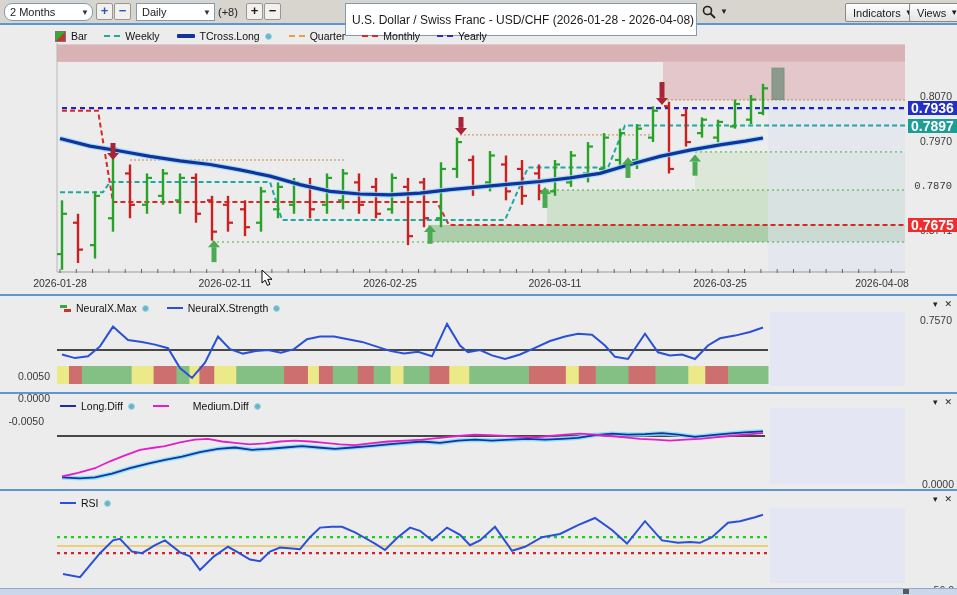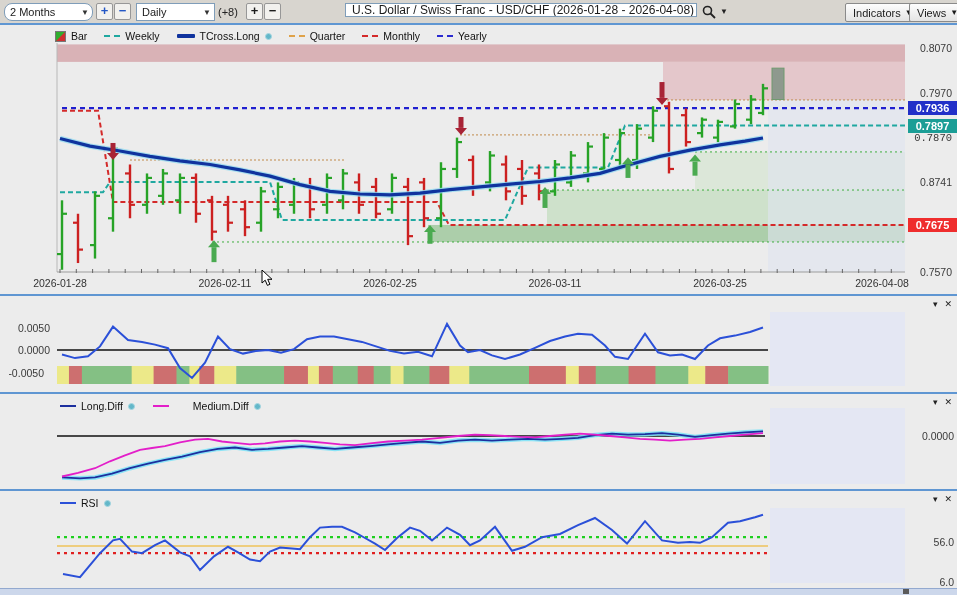--- a/index.html
+++ b/index.html
@@ -11,21 +11,21 @@
   .dd{position:absolute;top:3px;height:18px;background:#fff;border:1px solid #7f9db9;
       display:flex;align-items:center;justify-content:space-between;padding:0 3px 0 5px;
       box-sizing:border-box;font-size:11px;cursor:default;}
   .dd .car{font-size:8px;color:#333;margin-left:4px;}
   .tbtn{position:absolute;top:3px;width:17px;height:17px;background:#f2f1ee;border:1px solid #979797;
         border-radius:2px;text-align:center;line-height:14px;font-weight:bold;font-size:13px;
         box-sizing:border-box;cursor:default;}
   .blue{color:#2457c5;}
   .dark{color:#1c1c1c;}
   #offset-label{position:absolute;left:218px;top:6px;font-size:11px;color:#222;}
-  #symbol-input{position:absolute;left:345px;top:3px;width:352px;height:14px;border:1px solid #7f9db9;
+  #symbol-input{position:absolute;left:345px;top:3px;width:352px;height:33px;border:1px solid #7f9db9;
         background:#fff;font-size:12px;padding:0 6px;display:flex;align-items:center;white-space:nowrap;
         overflow:hidden;box-sizing:border-box;}
   #search-icon{position:absolute;left:702px;top:5px;}
   #search-caret{position:absolute;left:720px;top:7px;font-size:8px;color:#222;}
   .menu-btn{position:absolute;top:3px;height:19px;border:1px solid #8a8a8a;border-radius:2px;
         background:linear-gradient(#fdfdfd,#e4e4e4);display:flex;align-items:center;gap:4px;
         padding:0 7px;font-size:11px;box-sizing:border-box;cursor:default;}
   .menu-btn .car{font-size:8px;}
   
   #main-legend{position:absolute;left:55px;top:29px;display:flex;gap:17px;align-items:center;height:14px;}
@@ -36,22 +36,22 @@
   .ic-solid{width:18px;height:4px;background:#10339e;border-radius:1px;}
   .ic-line{width:16px;height:0;border-top:2px solid currentColor;}
   .ic-nx{position:relative;width:11px;height:9px;}
   .ic-nx span{position:absolute;height:3px;width:7px;}
   .idot{width:7px;height:7px;border-radius:50%;background:#63b7c9;border:1px solid #a3d6e0;
         display:inline-block;box-sizing:border-box;}
   .plegend{position:absolute;display:flex;gap:18px;align-items:center;font-size:10.5px;z-index:5;}
   .pctl{position:absolute;right:5px;display:flex;gap:7px;font-size:9px;color:#222;z-index:6;}
   .pctl span{cursor:default;}
   
-  .ylab{position:absolute;font-size:10.5px;color:#3a3a3a;width:44px;text-align:right;}
-  .badge{position:absolute;left:908px;width:49px;height:14px;color:#fff;font-weight:bold;font-size:11px;
+  .ylab{position:absolute;font-size:10.5px;color:#3a3a3a;width:44px;text-align:right;margin-top:48px;}
+  .badge{position:absolute;left:908px;width:49px;height:14px;color:#fff;font-weight:bold;font-size:14px;
          text-align:center;line-height:14px;}
   .xlab{position:absolute;top:277px;font-size:10.5px;color:#333;transform:translateX(-50%);white-space:nowrap;}
   .sep{position:absolute;left:0;width:957px;height:2px;background:#5f96d2;}
   #bottom-bar{position:absolute;left:0;top:588px;width:957px;height:7px;background:#ccd7eb;
               border-top:1px solid #93a9cf;box-sizing:border-box;}
   #bottom-square{position:absolute;left:903px;top:589px;width:6px;height:5px;background:#5a5a5a;}
   svg{position:absolute;left:0;}
   #cursor{position:absolute;left:261px;top:270px;z-index:20;}
 </style>
 </head>
@@ -519,20 +519,35 @@
     </div>
   <div id="gen-labels">
       <div class="ylab" style="left: 6px; top: 321.5px;">0.0050</div>
       <div class="ylab" style="left: 6px; top: 344px;">0.0000</div>
       <div class="ylab" style="left: 0; top: 366.5px;">-0.0050</div>
       <div class="ylab" style="left: 910px; top: 430px;">0.0000</div>
       <div class="ylab" style="left: 910px; top: 536px;">56.0</div>
       <div class="ylab" style="left: 910px; top: 576px;">6.0</div>
     </div>
 
+  <div class="plegend" style="left:60px;top:302px;">
+    <span class="litem">
+      <span class="ic-nx">
+        <span style="left:0;top:1px;background:#3aa83a;"></span>
+        <span style="left:4px;top:5px;background:#cc3333;"></span>
+      </span>
+      <span>NeuralX.Max</span>
+      <span class="idot"></span>
+    </span>
+    <span class="litem" style="color:#2b50d8;">
+      <span class="ic-line"></span>
+      <span style="color:#111;">NeuralX.Strength</span>
+      <span class="idot"></span>
+    </span>
+  </div>
   <div class="pctl" style="top:299px;">
     <span>▾</span>
     <span>✕</span>
   </div>
 
   <div class="plegend" style="left:60px;top:400px;">
     <span class="litem" style="color:#1c2f9e;">
       <span class="ic-line"></span>
       <span style="color:#111;">Long.Diff</span>
       <span class="idot"></span>

